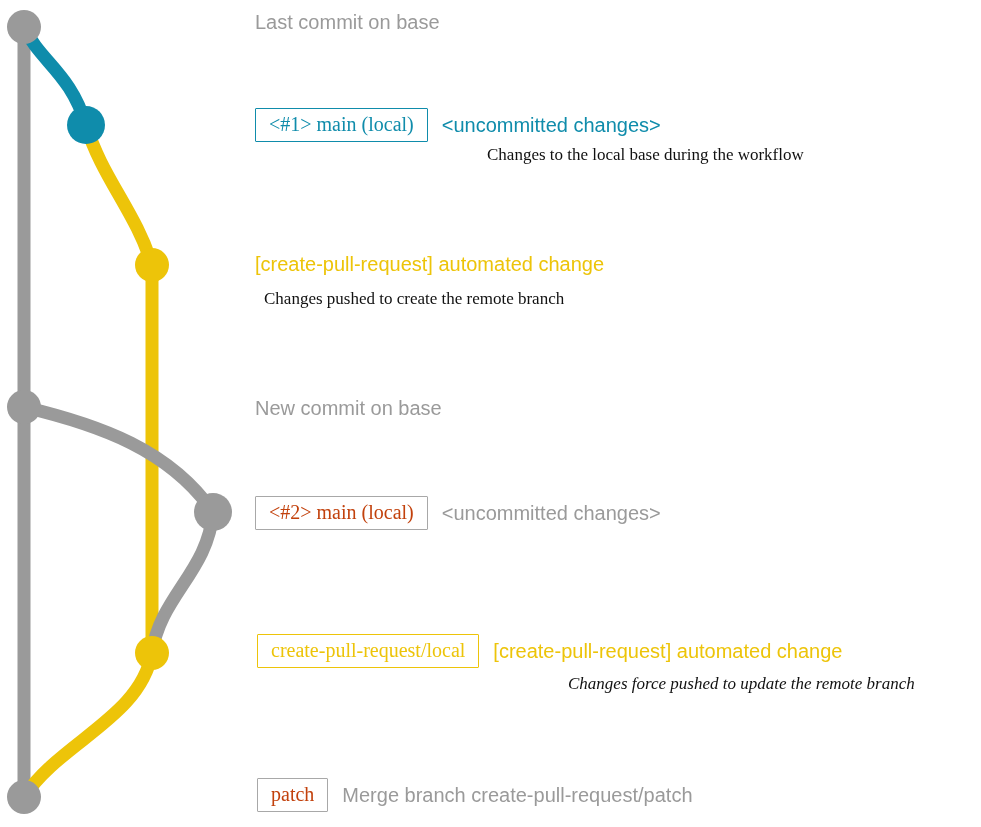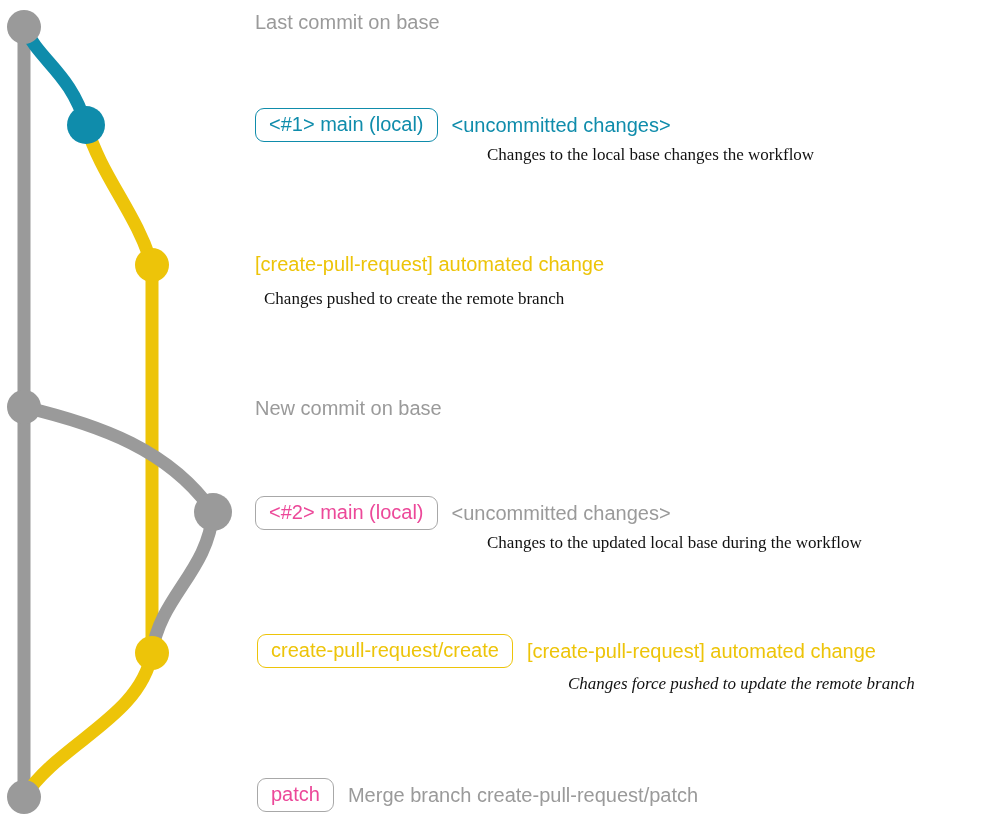--- a/index.html
+++ b/index.html
@@ -36,39 +36,39 @@
   }
   .row {
     position: absolute;
     display: flex;
     align-items: center;
     white-space: nowrap;
   }
   .pill {
     display: inline-block;
     border: 1.6px solid #9a9a9a;
-    border-radius: 9px;
+    border-radius: 1px;
     padding: 5px 13px 6px 13px;
     font-size: 20px;
     line-height: 1.05;
     color: #9a9a9a;
     background: transparent;
-    font-family: Liberation Sans, sans-serif;
+    font-family: Liberation Serif, serif;
   }
   .pill.blue {
     border-color: #0f8cab;
     color: #0f8cab;
   }
   .pill.yellow {
     border-color: #edc409;
     color: #edc409;
   }
   .pill.gray {
     border-color: #a8a8a8;
-    color: #ec4899;
+    color: #c2410c;
   }
   .subject {
     font-size: 20px;
     font-family: "Liberation Sans", sans-serif;
     line-height: 1.1;
   }
   .subject.gray  { color: #9a9a9a; }
   .subject.blue  { color: #0f8cab; }
   .subject.yellow{ color: #edc409; }
   .pill + .subject { margin-left: 14px; }
@@ -109,35 +109,34 @@
   </svg>
 
   <div class="layer-text" id="text-layer">
       <div class="row" style="left: 255px; top: 11px;">
         <span class="subject gray">Last commit on base</span>
       </div>
       <div class="row" style="left: 255px; top: 108px;">
         <span class="pill blue">&lt;#1&gt; main (local)</span>
         <span class="subject blue">&lt;uncommitted changes&gt;</span>
       </div>
-      <div class="desc" style="left: 487px; top: 146px;">Changes to the local base changes the workflow</div>
+      <div class="desc" style="left: 487px; top: 146px;">Changes to the local base during the workflow</div>
       <div class="row" style="left: 255px; top: 253px;">
         <span class="subject yellow">[create-pull-request] automated change</span>
       </div>
       <div class="desc" style="left: 264px; top: 290px;">Changes pushed to create the remote branch</div>
       <div class="row" style="left: 255px; top: 397px;">
         <span class="subject gray">New commit on base</span>
       </div>
       <div class="row" style="left: 255px; top: 496px;">
         <span class="pill gray">&lt;#2&gt; main (local)</span>
         <span class="subject gray">&lt;uncommitted changes&gt;</span>
       </div>
-      <div class="desc" style="left: 487px; top: 534px;">Changes to the updated local base during the workflow</div>
       <div class="row" style="left: 257px; top: 634px;">
-        <span class="pill yellow">create-pull-request/create</span>
+        <span class="pill yellow">create-pull-request/local</span>
         <span class="subject yellow">[create-pull-request] automated change</span>
       </div>
       <div class="desc" style="left: 568px; top: 675px; font-style: italic;">Changes force pushed to update the remote branch</div>
       <div class="row" style="left: 257px; top: 778px;">
         <span class="pill gray">patch</span>
         <span class="subject gray">Merge branch create-pull-request/patch</span>
       </div>
     </div>
 
 </div>

